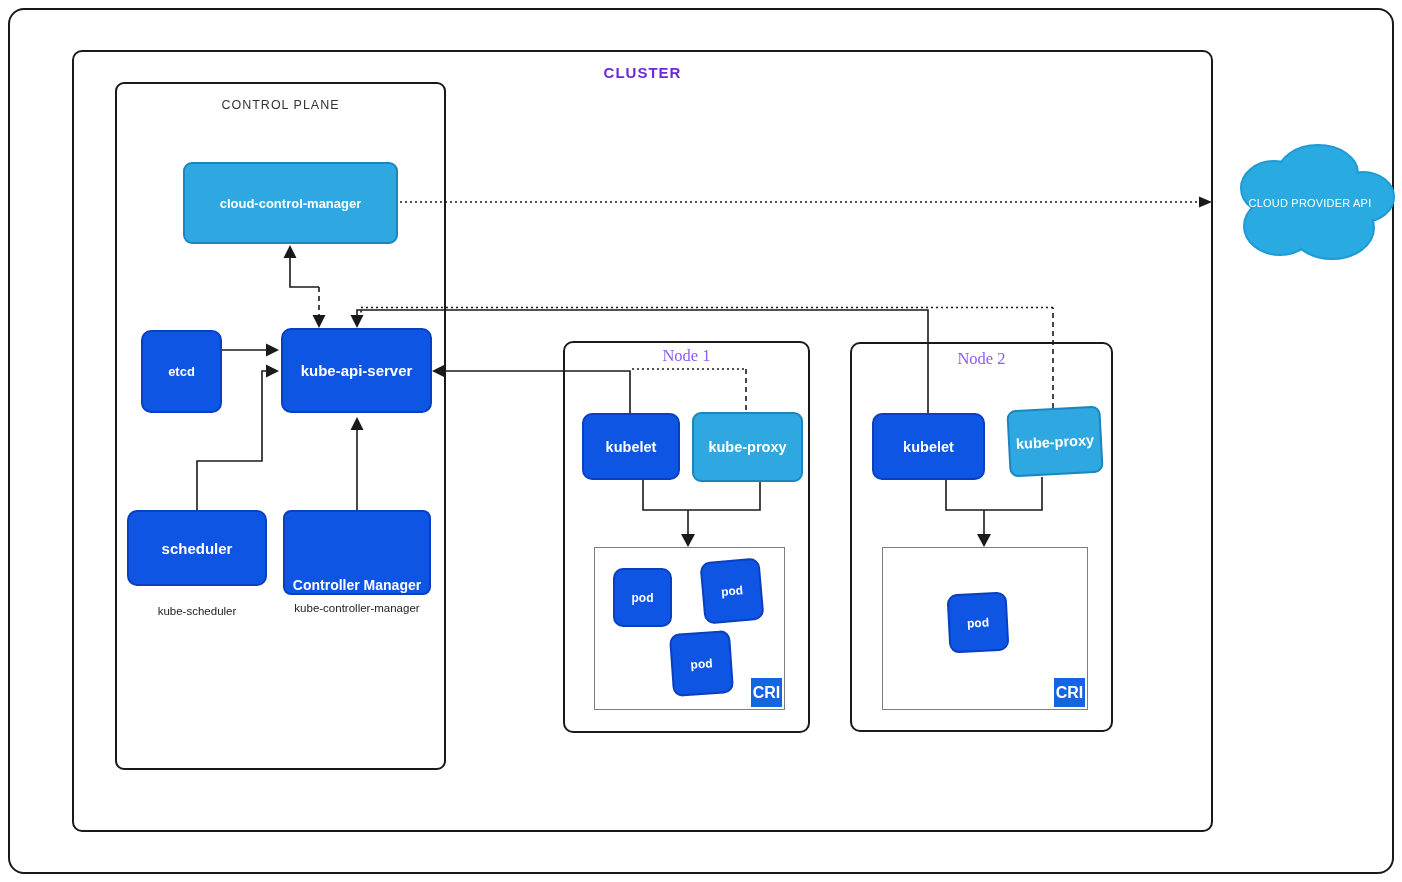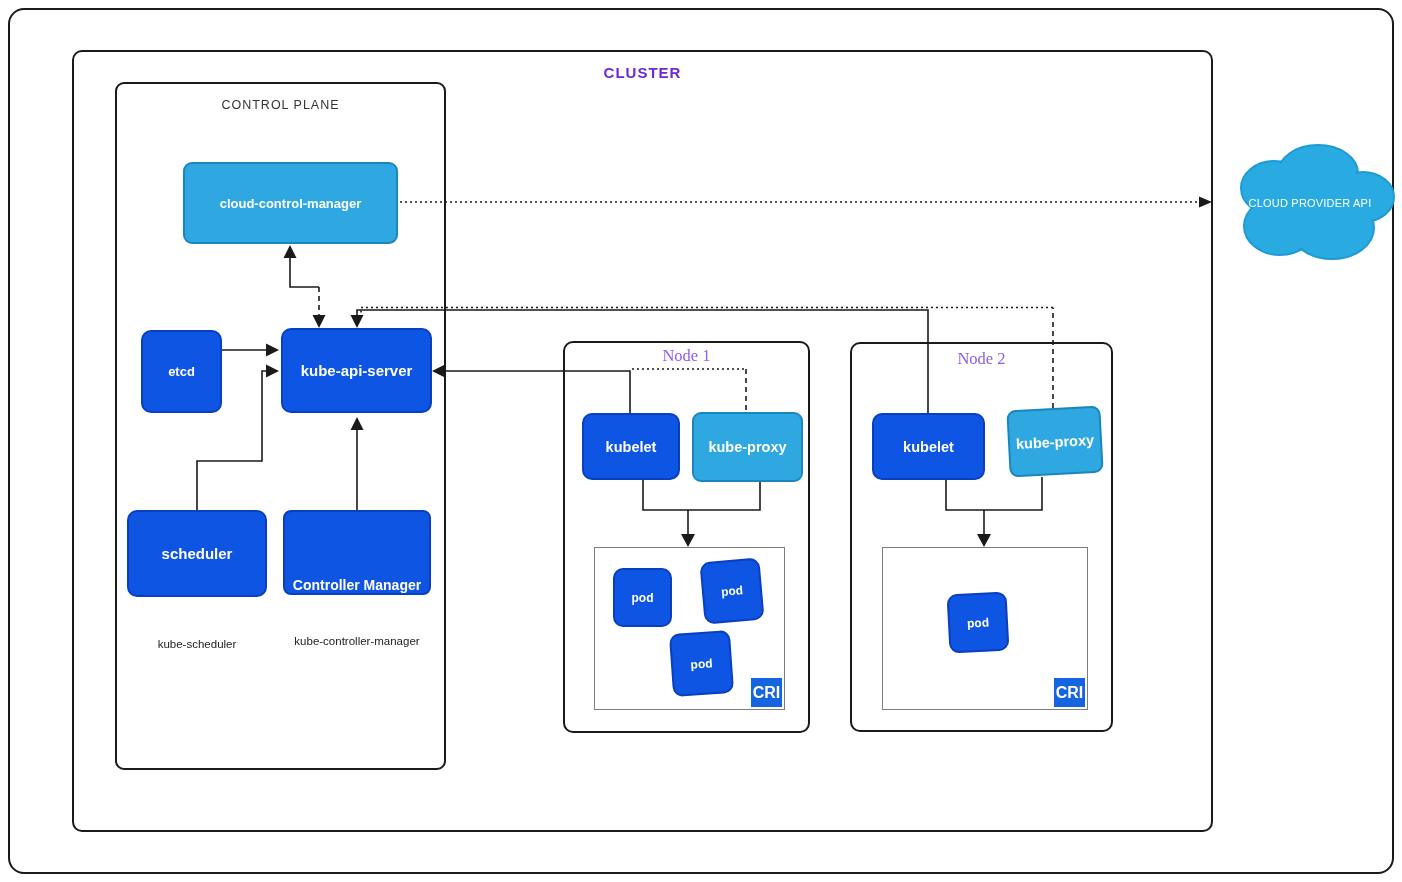--- a/index.html
+++ b/index.html
@@ -36,21 +36,21 @@
     position:absolute;text-align:center;color:#8b5cf6;
     font-family:"Liberation Serif", serif;font-size:16.5px;
   }
   .box{
     position:absolute;display:flex;align-items:center;justify-content:center;
     color:#ffffff;font-weight:bold;box-sizing:border-box;text-align:center;
   }
   .box.dark{background:var(--primary-blue);border:2px solid var(--primary-blue-border);border-radius:10px;}
   .box.light{background:var(--light-blue);border:2px solid var(--light-blue-border);border-radius:9px;}
   .caption{
-    position:absolute;color:var(--caption-gray);font-size:11.5px;text-align:center;margin-top:33px;
+    position:absolute;color:var(--caption-gray);font-size:11.5px;text-align:center;
   }
   .pods-container{
     position:absolute;border:1.5px solid var(--container-gray);background:transparent;box-sizing:border-box;
   }
   .cri-badge{
     position:absolute;right:2px;bottom:2px;width:31px;height:29px;
     background:var(--cri-blue);color:#fff;font-weight:bold;font-size:16px;
     display:flex;align-items:center;justify-content:center;
   }
   .wires{position:absolute;left:0;top:0;width:1402px;height:882px;pointer-events:none;}
@@ -124,21 +124,21 @@
   </div>
 
   <div class="box dark" style="left:141px;top:330px;width:81px;height:83px;font-size:13px;">
     <span>etcd</span>
   </div>
 
   <div class="box dark" style="left:281px;top:328px;width:151px;height:85px;font-size:15px;">
     <span>kube-api-server</span>
   </div>
 
-  <div class="box dark" style="left:127px;top:510px;width:140px;height:87px;font-size:15px;">
+  <div class="box dark" style="left:127px;top:510px;width:140px;height:76px;font-size:15px;">
     <span>scheduler</span>
   </div>
   <div class="caption" style="left:127px;top:605px;width:140px;">kube-scheduler</div>
 
   <div class="box dark" style="left:283px;top:510px;width:148px;height:85px;font-size:14px;border-radius:8px;align-items:flex-end;">
     <span>Controller Manager</span>
   </div>
   <div class="caption" style="left:273px;top:602px;width:168px;">kube-controller-manager</div>
 
   <div class="frame node-box" style="left:563px;top:341px;width:247px;height:392px;"></div>

